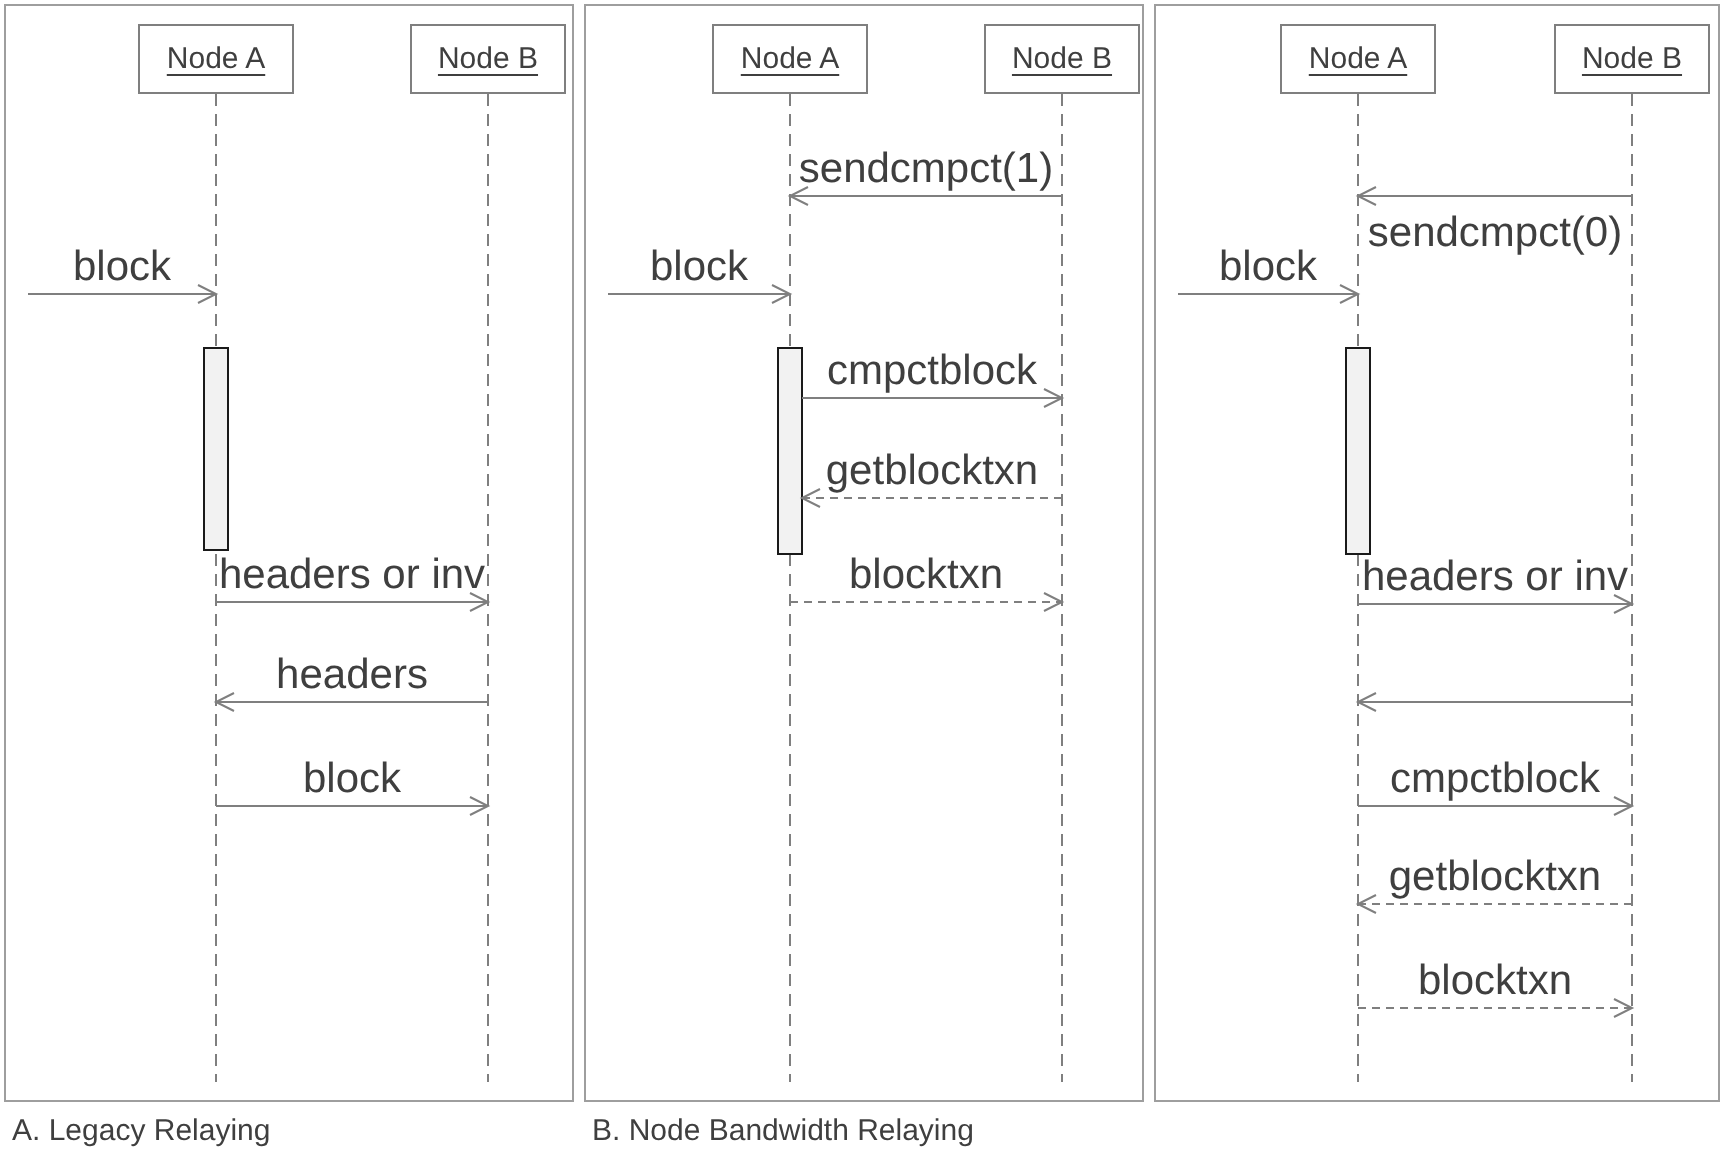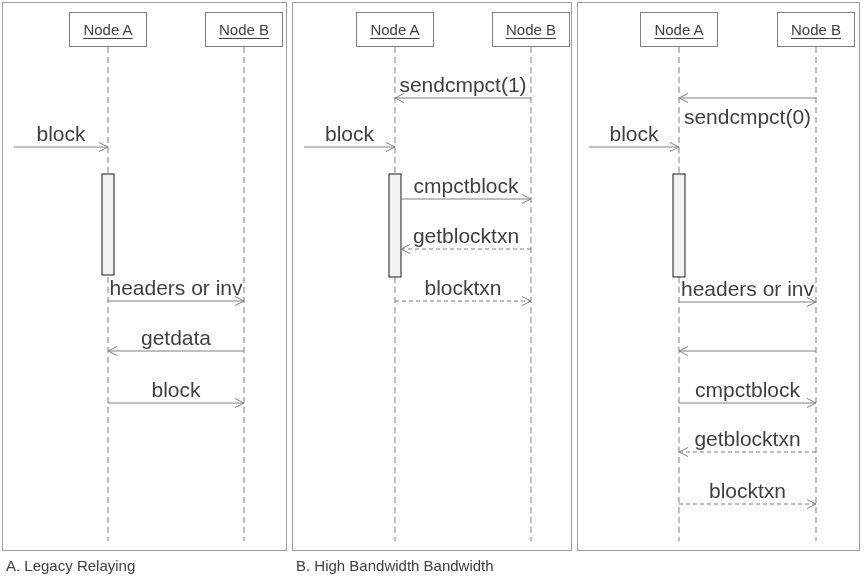--- a/index.html
+++ b/index.html
@@ -61,21 +61,21 @@
         <polyline points="96,139.5 105,144 96,148.5" fill="none" stroke="#7f7f7f" stroke-width="1"></polyline>
         <line x1="105" y1="298" x2="241" y2="298" stroke="#7f7f7f" stroke-width="1"></line>
         <polyline points="232,293.5 241,298 232,302.5" fill="none" stroke="#7f7f7f" stroke-width="1"></polyline>
         <line x1="241" y1="348" x2="105" y2="348" stroke="#7f7f7f" stroke-width="1"></line>
         <polyline points="114,343.5 105,348 114,352.5" fill="none" stroke="#7f7f7f" stroke-width="1"></polyline>
         <line x1="105" y1="400" x2="241" y2="400" stroke="#7f7f7f" stroke-width="1"></line>
         <polyline points="232,395.5 241,400 232,404.5" fill="none" stroke="#7f7f7f" stroke-width="1"></polyline>
       </svg>
       <div class="msg-label" style="left: 58px; top: 122px;">block</div>
       <div class="msg-label" style="left: 173px; top: 276px;">headers or inv</div>
-      <div class="msg-label" style="left: 173px; top: 326px;">getdata</div>
+      <div class="msg-label" style="left: 173px; top: 326px;">headers</div>
       <div class="msg-label" style="left: 173px; top: 378px;">block</div>
       <div class="actor-box" style="left: 66px; top: 9px; width: 78px; height: 35px;">
         <span>Node A</span>
       </div>
       <div class="actor-box" style="left: 202px; top: 9px; width: 78px; height: 35px;">
         <span>Node B</span>
       </div>
     </div>
     <div class="caption" style="left: 6px; top: 556px;">A. Legacy Relaying</div>
     <div class="panel" style="left: 292px; top: 2px; width: 280px; height: 549px;">
@@ -99,21 +99,21 @@
       <div class="msg-label" style="left: 173px; top: 174px;">cmpctblock</div>
       <div class="msg-label" style="left: 173px; top: 224px;">getblocktxn</div>
       <div class="msg-label" style="left: 170px; top: 276px;">blocktxn</div>
       <div class="actor-box" style="left: 63px; top: 9px; width: 78px; height: 35px;">
         <span>Node A</span>
       </div>
       <div class="actor-box" style="left: 199px; top: 9px; width: 78px; height: 35px;">
         <span>Node B</span>
       </div>
     </div>
-    <div class="caption" style="left: 296px; top: 556px;">B. High Bandwidth Bandwidth</div>
+    <div class="caption" style="left: 296px; top: 556px;">B. Node Bandwidth Relaying</div>
     <div class="panel" style="left: 577px; top: 2px; width: 283px; height: 549px;">
       <svg width="281" height="547">
         <line x1="101" y1="44" x2="101" y2="538" stroke="#7f7f7f" stroke-width="1" stroke-dasharray="6 4"></line>
         <line x1="238" y1="44" x2="238" y2="538" stroke="#7f7f7f" stroke-width="1" stroke-dasharray="6 4"></line>
         <rect x="95" y="171" width="12" height="103" fill="#f2f2f2" stroke="#1a1a1a" stroke-width="1"></rect>
         <line x1="238" y1="95" x2="101" y2="95" stroke="#7f7f7f" stroke-width="1"></line>
         <polyline points="110,90.5 101,95 110,99.5" fill="none" stroke="#7f7f7f" stroke-width="1"></polyline>
         <line x1="11" y1="144" x2="101" y2="144" stroke="#7f7f7f" stroke-width="1"></line>
         <polyline points="92,139.5 101,144 92,148.5" fill="none" stroke="#7f7f7f" stroke-width="1"></polyline>
         <line x1="101" y1="299" x2="238" y2="299" stroke="#7f7f7f" stroke-width="1"></line>

